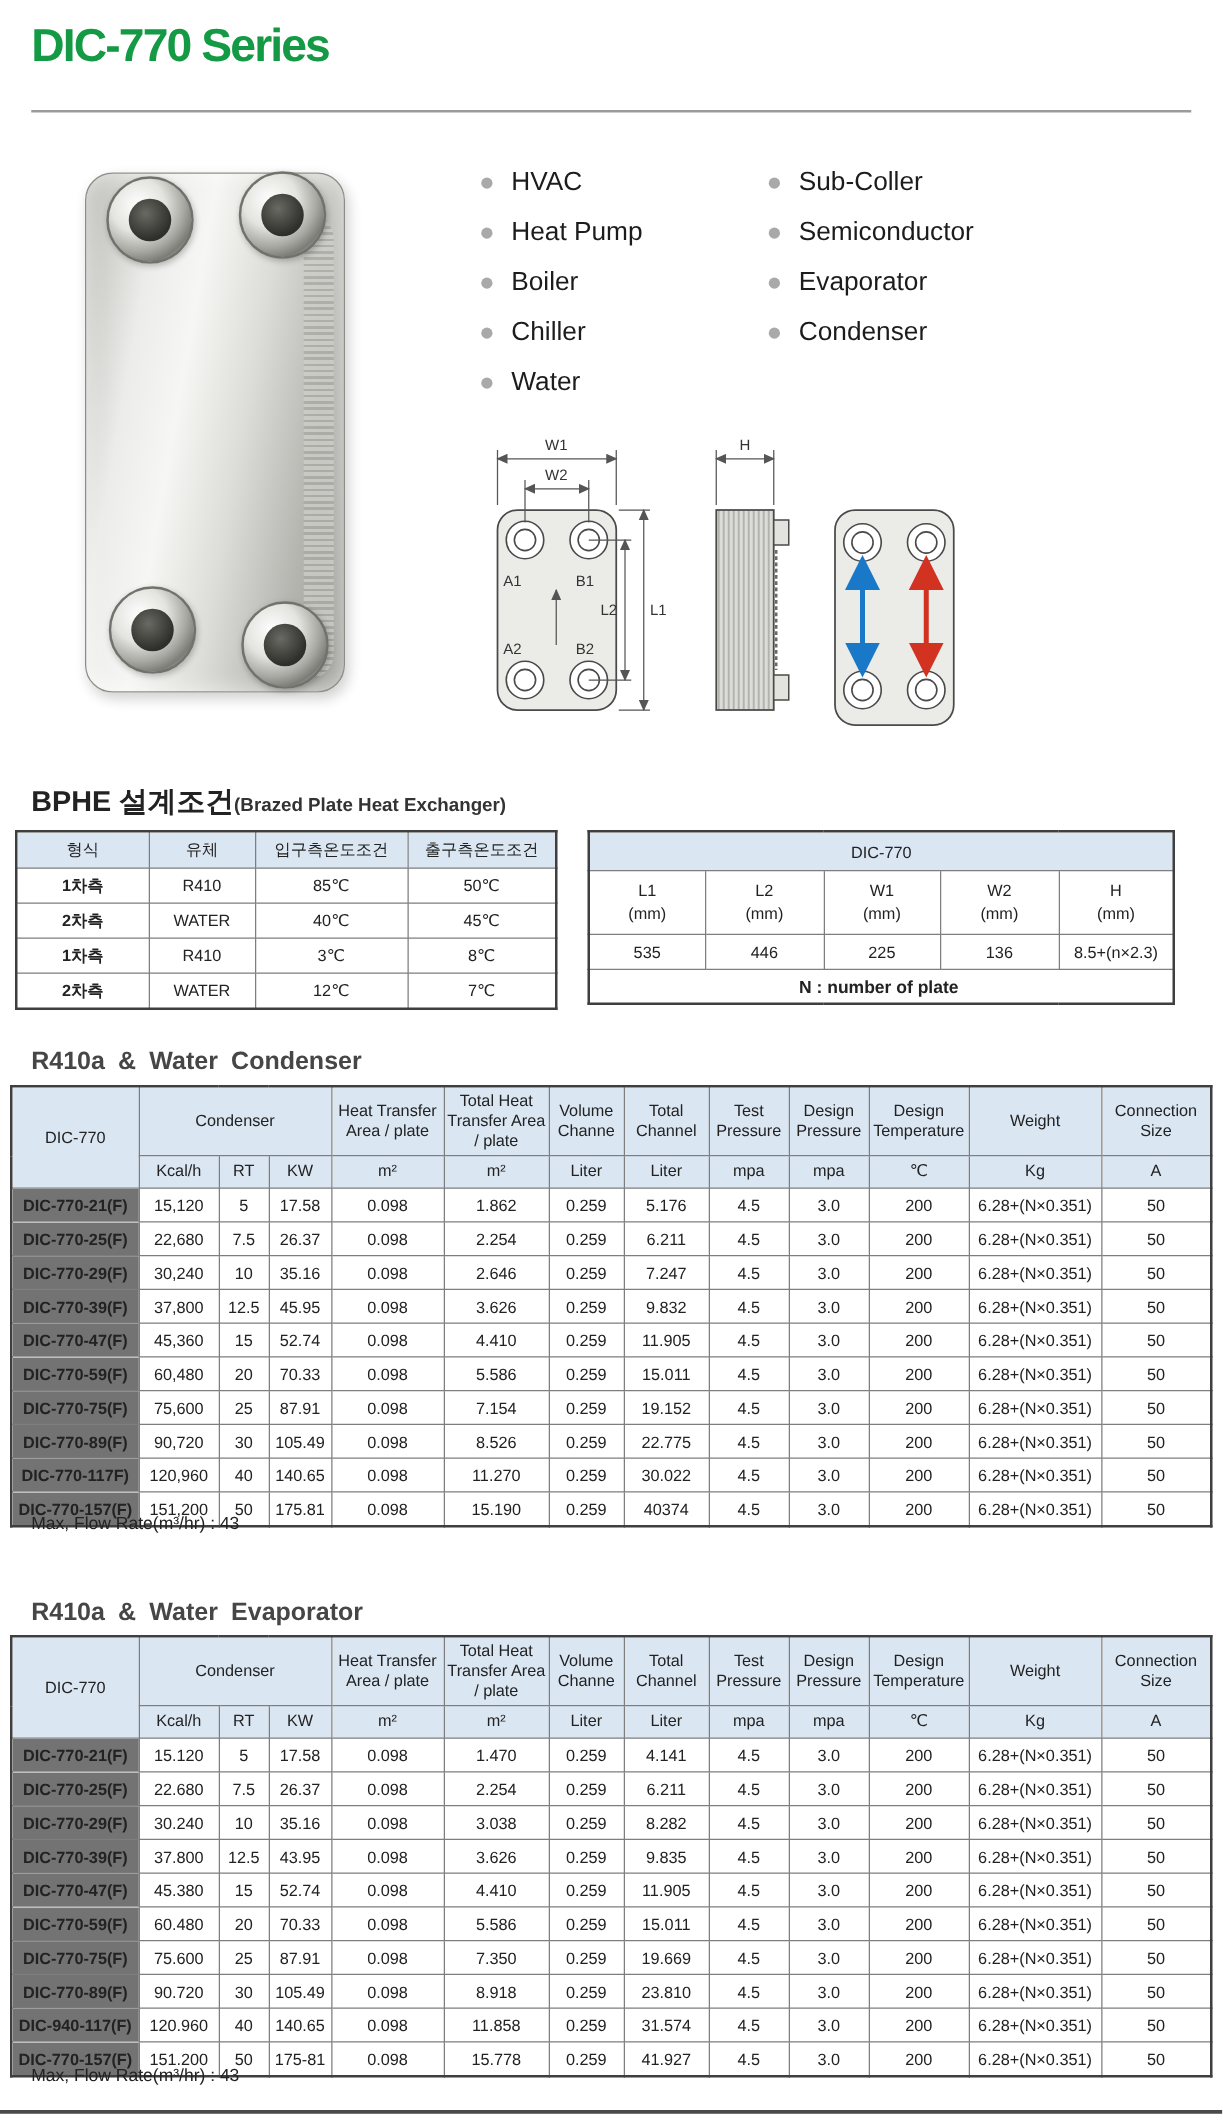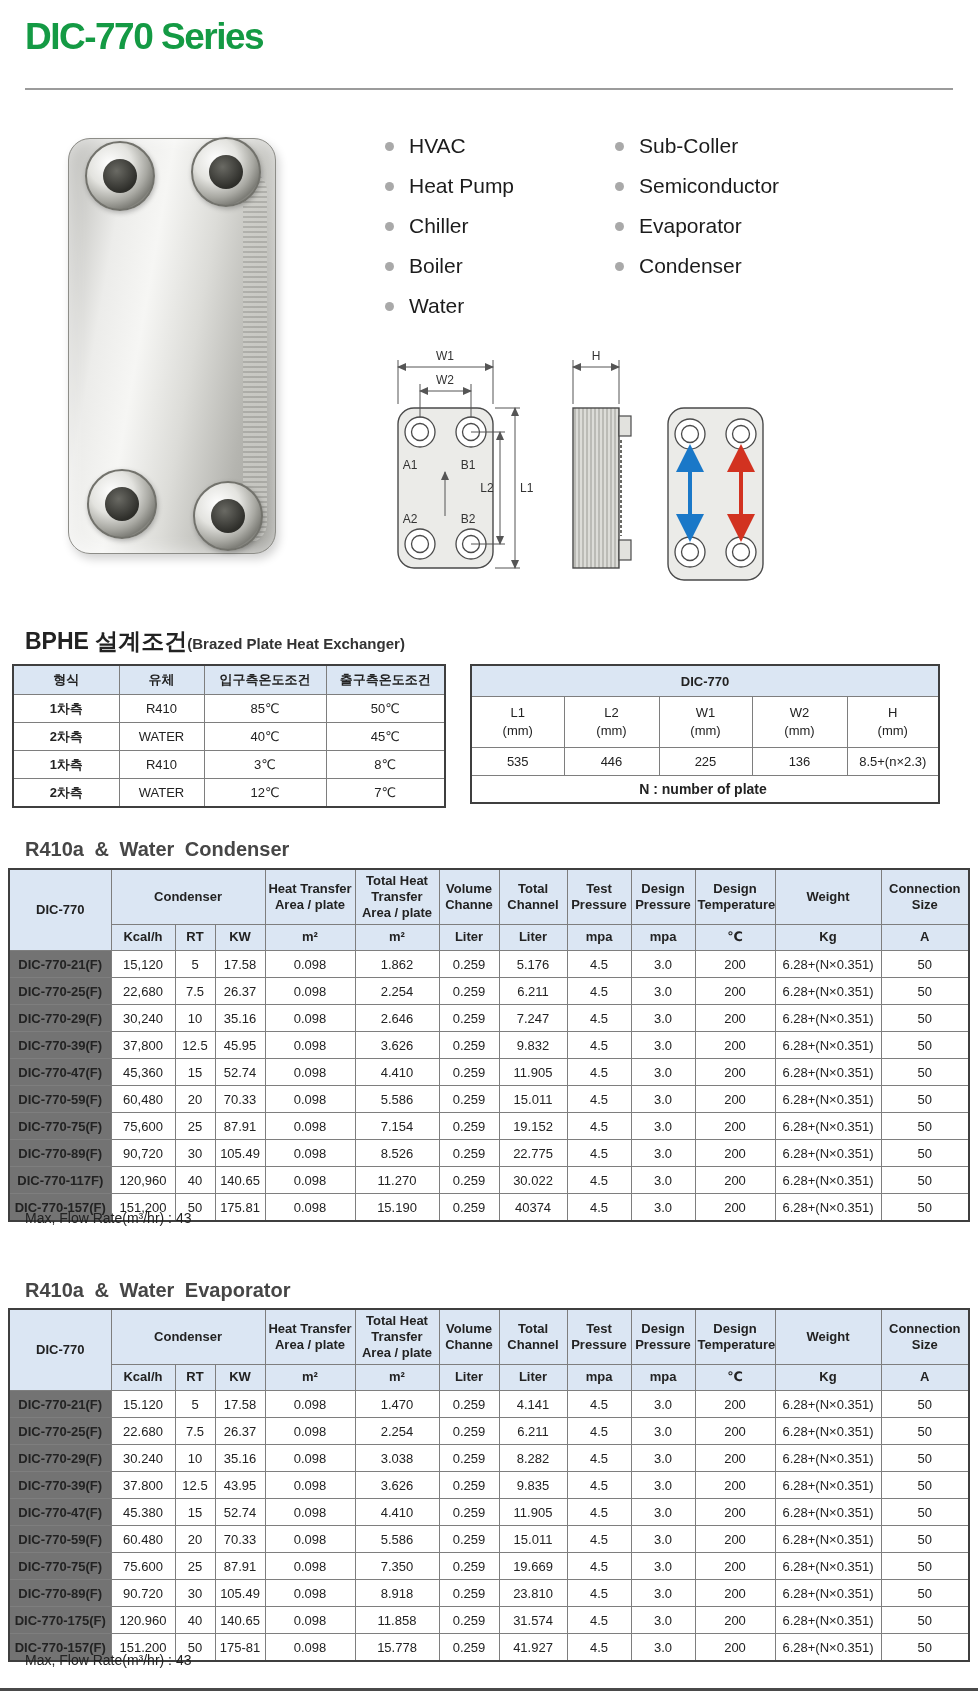--- a/index.html
+++ b/index.html
@@ -45,21 +45,21 @@
   .bphe-head{position:absolute;left:25px;top:626px;white-space:nowrap;}
   .bphe-head .big{font-size:23px;font-weight:bold;color:#222;}
   .bphe-head .small{font-size:15px;font-weight:bold;color:#333;}
   .sec-title{position:absolute;left:25px;font-size:20px;font-weight:bold;color:#464646;word-spacing:5px;margin:0;}
   .note-line{position:absolute;left:25px;font-size:14px;font-weight:normal;color:#222;}
 
   
   table{border-collapse:collapse;table-layout:fixed;font-size:13px;color:#222;}
   th,td{border:1px solid #7e7e7e;text-align:center;padding:1px 2px;overflow:hidden;}
   table{border:2px solid #3f3f3f;}
-  th{font-weight:bold;}
+  th{font-weight:normal;}
 
   .design{position:absolute;left:12px;top:664px;width:432px;}
   .design th{background:#dbe6f3;height:26px;}
   .design td{height:25px;}
   .design td:first-child{font-weight:bold;}
 
   .dims{position:absolute;left:470px;top:664px;width:468px;}
   .dims .band th{background:#dbe6f3;height:28px;}
   .dims .sub th{height:48px;font-weight:normal;background:#fff;line-height:1.35;}
   .dims td{height:25px;}
@@ -96,25 +96,25 @@
       <li>
           <span class="bullet"></span>
           <span>HVAC</span>
         </li>
       <li>
           <span class="bullet"></span>
           <span>Heat Pump</span>
         </li>
       <li>
           <span class="bullet"></span>
+          <span>Boiler</span>
+        </li>
+      <li>
+          <span class="bullet"></span>
           <span>Chiller</span>
-        </li>
-      <li>
-          <span class="bullet"></span>
-          <span>Boiler</span>
         </li>
       <li>
           <span class="bullet"></span>
           <span>Water</span>
         </li>
     </ul>
     <ul>
       <li>
           <span class="bullet"></span>
           <span>Sub-Coller</span>
@@ -667,21 +667,21 @@
           <td>8.918</td>
           <td>0.259</td>
           <td>23.810</td>
           <td>4.5</td>
           <td>3.0</td>
           <td>200</td>
           <td>6.28+(N×0.351)</td>
           <td>50</td>
         </tr>
         <tr>
-          <td>DIC-770-175(F)</td>
+          <td>DIC-940-117(F)</td>
           <td>120.960</td>
           <td>40</td>
           <td>140.65</td>
           <td>0.098</td>
           <td>11.858</td>
           <td>0.259</td>
           <td>31.574</td>
           <td>4.5</td>
           <td>3.0</td>
           <td>200</td>

